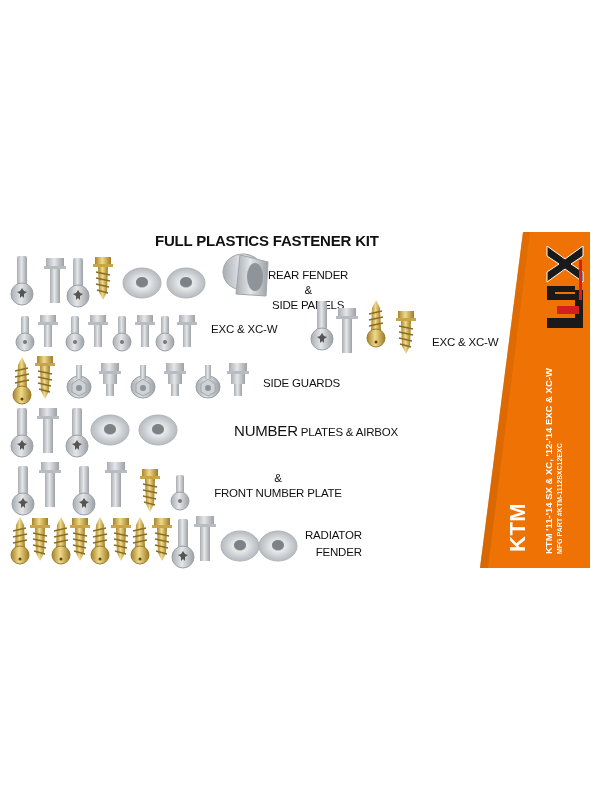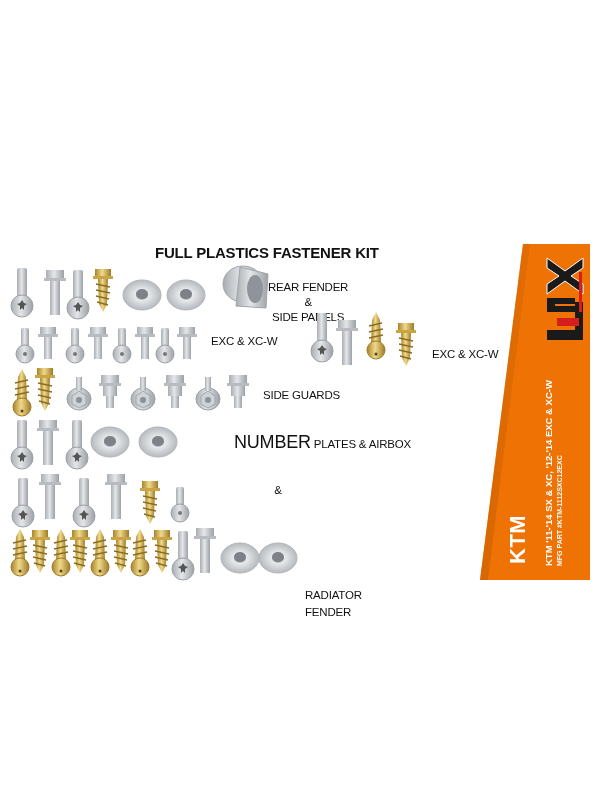--- a/index.html
+++ b/index.html
@@ -1,20 +1,20 @@
 <!DOCTYPE html>
 <html><head>
 <meta charset="utf-8">
 <style>
   html,body{margin:0;padding:0;background:#fff;}
   body{width:600px;height:800px;position:relative;overflow:hidden;font-family:"Liberation Sans",sans-serif;}
-  .canvas{position:absolute;left:0;top:12px;width:600px;height:664px;background:#ffffff;}
+  .canvas{position:absolute;left:0;top:0;width:600px;height:664px;background:#ffffff;}
   .title{position:absolute;left:155px;top:232px;font-weight:bold;font-size:15px;color:#111;letter-spacing:-0.2px;white-space:nowrap;}
   .lbl{position:absolute;font-weight:normal;font-size:11.5px;color:#111;text-align:center;white-space:nowrap;line-height:15px;letter-spacing:-0.2px;}
-  .lbl .big{font-size:18px;padding-left:36px;}
+  .lbl .big{font-size:15px;padding-left:36px;}
   .panel{position:absolute;left:480px;top:232px;width:110px;height:336px;
          clip-path:polygon(43px 0,110px 0,110px 336px,0 336px);background:#ee7304;}
   .panel-shade{position:absolute;left:480px;top:232px;width:110px;height:336px;
          clip-path:polygon(43px 0,50px 0,8px 336px,0 336px);background:linear-gradient(90deg,#c95f00,#ee7304);opacity:.6;}
   .rot{position:absolute;transform-origin:left top;transform:rotate(-90deg);white-space:nowrap;color:#fff;font-weight:bold;}
   .ktm{left:505px;top:552px;font-size:22px;letter-spacing:0.5px;}
   .model{left:543px;top:554px;font-size:9.5px;}
   .mfg{left:556px;top:554px;font-size:7px;}
   .logo{position:absolute;left:543px;top:246px;width:44px;height:84px;}
   .part{position:absolute;}
@@ -32,22 +32,23 @@
     <div>SIDE PANELS</div>
   </div>
   <div class="lbl" style="left:211px;top:322px;">EXC &amp; XC-W</div>
   <div class="lbl" style="left:432px;top:335px;">EXC &amp; XC-W</div>
   <div class="lbl" style="left:263px;top:376px;">SIDE GUARDS</div>
   <div class="lbl" style="left:198px;top:423px;">
     <span class="big">NUMBER</span><span> PLATES &amp; AIRBOX</span>
   </div>
   <div class="lbl" style="left:208px;top:471px;width:140px;">
     <div>&amp;</div>
+    <div>FRONT NUMBER PLATE</div>
   </div>
-  <div class="lbl" style="left:305px;top:527px;text-align:left;line-height:17px;margin-top:48px;">
+  <div class="lbl" style="left:305px;top:527px;text-align:right;line-height:17px;">
     <div>RADIATOR</div>
     <div>FENDER</div>
   </div>
 
   <svg class="part" width="480" height="340" style="left:0;top:240px;" viewBox="0 240 480 340">
     <defs>
       <linearGradient id="sv" x1="0" x2="1">
           <stop offset="0" stop-color="#a9adb2"></stop>
           <stop offset=".45" stop-color="#e4e6e8"></stop>
           <stop offset="1" stop-color="#9ca1a6"></stop>

